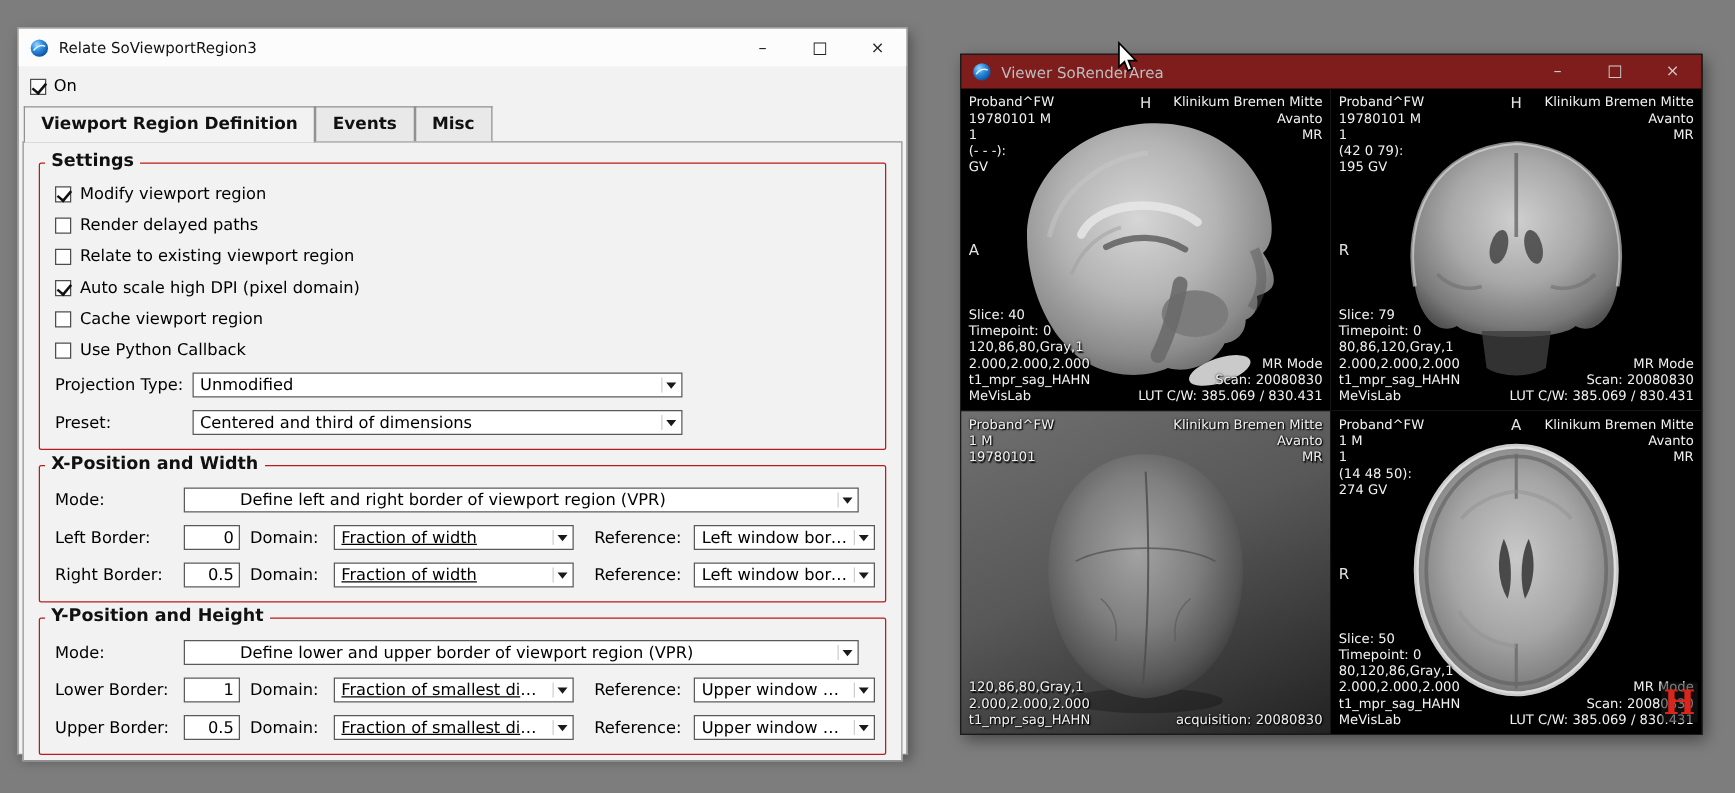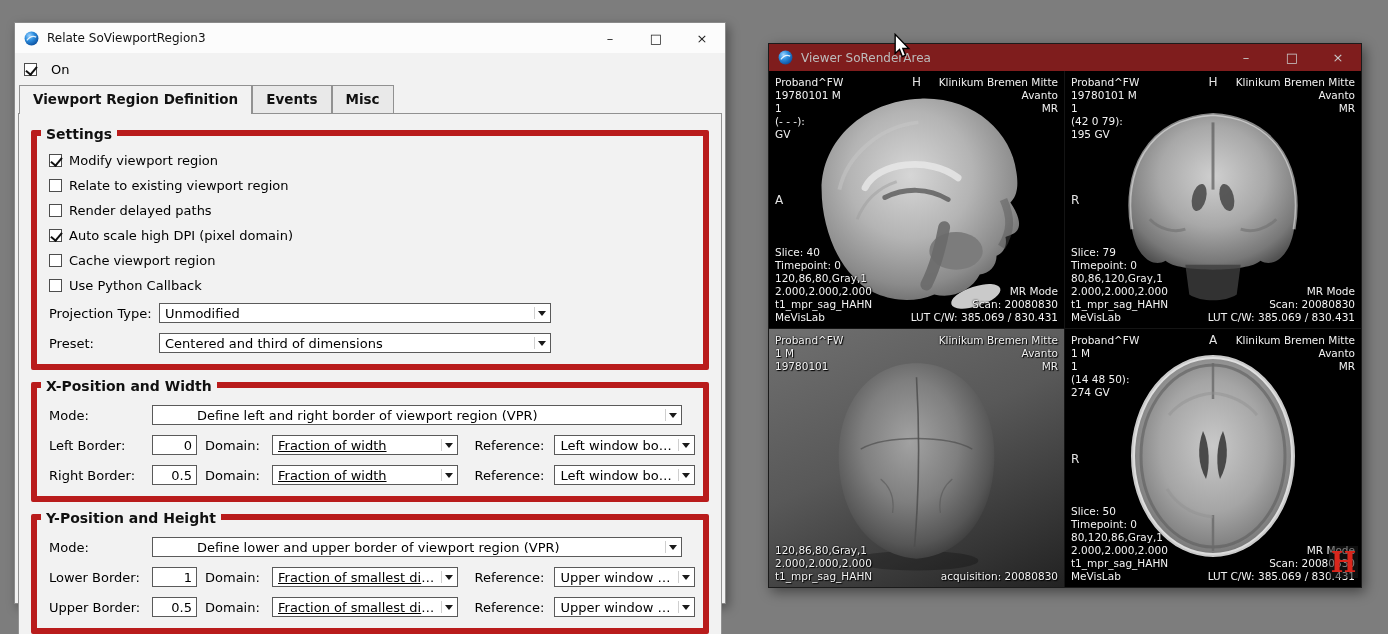--- a/index.html
+++ b/index.html
@@ -11,35 +11,35 @@
     background:#f2f2f2; border:1px solid #8a8a8a; box-shadow:3px 4px 10px rgba(0,0,0,.35);
     display:flex; flex-direction:column; font-size:13px; color:#000; }
   .panel-titlebar { height:30px; background:#fcfcfc; display:flex; align-items:center;
     padding-left:9px; flex:0 0 auto; }
   .panel-title { font-size:12px; color:#111; margin-left:8px; }
   .titlebar-buttons { margin-left:auto; display:flex; height:100%; }
   .tb-btn { width:46px; display:flex; align-items:center; justify-content:center;
     font-size:13px; color:#222; cursor:default; }
   .viewer-titlebar .tb-btn { color:#c9c9c9; }
 
-  .on-row { display:flex; align-items:center; gap:14px; padding:9px 0 4px 9px; flex:0 0 auto; }
+  .on-row { display:flex; align-items:center; gap:6px; padding:9px 0 4px 9px; flex:0 0 auto; }
 
   .checkbox { width:13px; height:13px; background:#fff; border:1px solid #4d4d4d; position:relative; flex:0 0 auto; }
   .checkbox.checked::after { content:""; position:absolute; left:3px; top:0px; width:5px; height:9px;
     border-right:2px solid #111; border-bottom:2px solid #111; transform:rotate(40deg); }
 
   .tab-bar { display:flex; padding:4px 4px 0 4px; flex:0 0 auto; position:relative; z-index:2; }
   .tab { border:1px solid #919191; border-bottom:none; padding:5px 13px 6px 13px; font-weight:bold;
     font-size:13.5px; background:#e9e9e9; color:#111; margin-right:0px; }
   .tab.active { background:#f2f2f2; padding-bottom:7px; margin-bottom:-1px; }
 
   .tab-pane { flex:1; border:1px solid #919191; margin:0 3px 4px 3px; position:relative; z-index:1;
     background:#f2f2f2; padding:4px 8px 4px 8px; }
 
-  .groupbox { position:relative; border:6px solid #b91c1c; border-radius:2px;
+  .groupbox { position:relative; border:1px solid #b91c1c; border-radius:2px;
     margin:12px 4px 0 4px; padding:12px 8px 6px 8px; }
   .groupbox-title { position:absolute; top:-10px; left:4px; background:#f2f2f2; padding:0 5px;
     font-weight:bold; font-size:14px; color:#111; }
 
   .check-row { display:flex; align-items:center; gap:7px; height:25px; padding-left:4px; }
   .check-label { font-size:13px; }
 
   .field-row { display:flex; align-items:center; height:30px; padding-left:4px; }
   .field-label { font-size:13px; white-space:nowrap; }
   .lbl-w110 { width:110px; flex:0 0 auto; }
@@ -131,25 +131,25 @@
 
     <div class="groupbox">
       <span class="groupbox-title">Settings</span>
 
       <div class="check-row">
         <span class="checkbox checked"></span>
         <span class="check-label">Modify viewport region</span>
       </div>
       <div class="check-row">
         <span class="checkbox"></span>
+        <span class="check-label">Render delayed paths</span>
+      </div>
+      <div class="check-row">
+        <span class="checkbox"></span>
         <span class="check-label">Relate to existing viewport region</span>
-      </div>
-      <div class="check-row">
-        <span class="checkbox"></span>
-        <span class="check-label">Render delayed paths</span>
       </div>
       <div class="check-row">
         <span class="checkbox checked"></span>
         <span class="check-label">Auto scale high DPI (pixel domain)</span>
       </div>
       <div class="check-row">
         <span class="checkbox"></span>
         <span class="check-label">Cache viewport region</span>
       </div>
       <div class="check-row">

